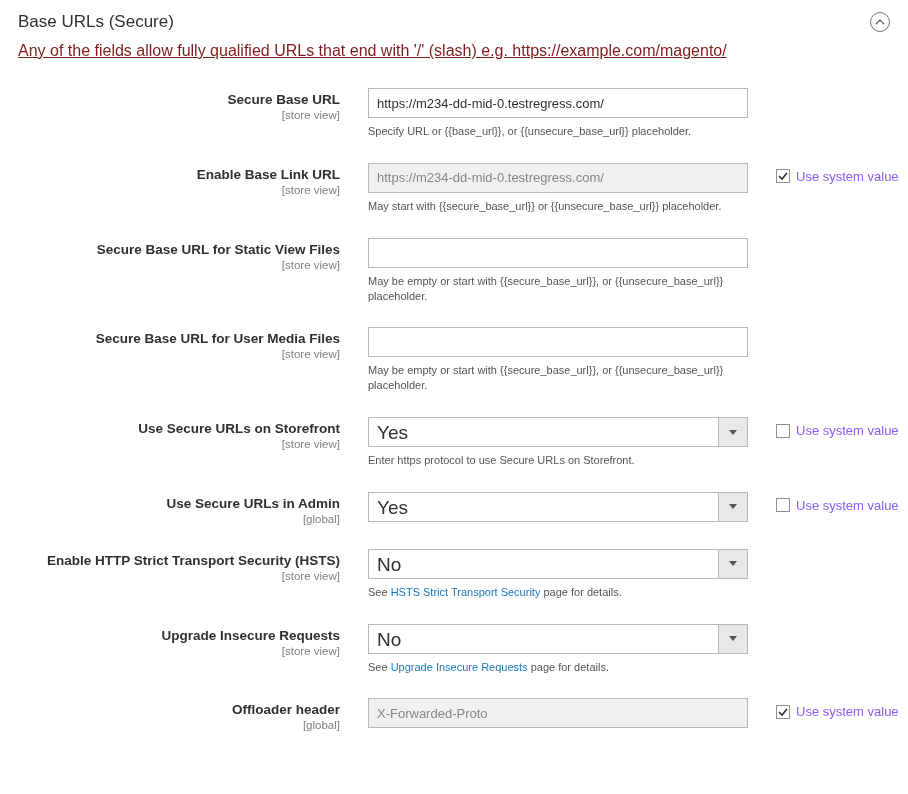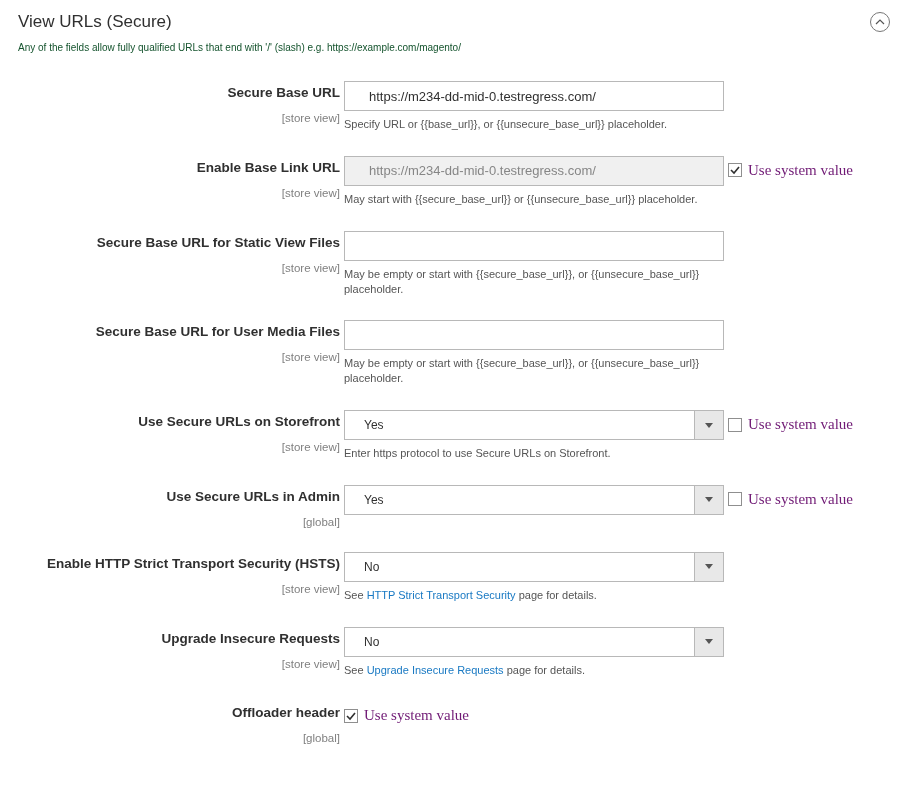--- a/index.html
+++ b/index.html
@@ -29,70 +29,70 @@
     border: 1px solid #777;
     border-radius: 50%;
     display: flex;
     align-items: center;
     justify-content: center;
     cursor: pointer;
     background: #fff;
   }
   .collapse-btn svg { display:block; }
   .section-subtext {
-    font-size: 10px;
-    color: #14532d;
+    font-size: 16px;
+    color: #7f1d1d;
     margin-bottom: 28px;
+    text-decoration: underline;
   }
   .field-row {
     display: grid;
     grid-template-columns: 322px 380px 180px;
-    column-gap: 4px;
+    column-gap: 28px;
     margin-bottom: 24px;
     align-items: start;
   }
   .label-col {
     text-align: right;
     padding-top: 4px;
   }
   .label-main {
     font-size: 13.5px;
     font-weight: 600;
     color: #303030;
     line-height: 1.25;
   }
   .label-scope {
     font-size: 11.5px;
     color: #808080;
-    margin-top: 10px;
   }
   .input-col {}
   .text-input {
     width: 100%;
     height: 30px;
     border: 1px solid #b8b8b8;
-    padding: 4px 24px;
+    padding: 4px 8px;
     font-size: 13px;
     color: #303030;
     background: #fff;
   }
   .text-input.disabled {
     background: #f0f0f0;
     color: #868686;
   }
   .select-wrap {
     position: relative;
     width: 100%;
   }
   .select-input {
     width: 100%;
     height: 30px;
     border: 1px solid #b8b8b8;
-    padding: 4px 19px;
-    font-size: 12px;
+    padding: 4px 8px;
+    font-size: 19px;
     color: #303030;
     background: #fff;
     -webkit-appearance: none;
     appearance: none;
   }
   .select-caret {
     position: absolute;
     right: 0;
     top: 0;
     width: 30px;
@@ -123,30 +123,29 @@
     border: 1px solid #8f8f8f;
     display: inline-flex;
     align-items: center;
     justify-content: center;
     background: #fff;
     cursor: pointer;
   }
   .chk.checked svg { display:block; }
   .chk svg { display:none; }
   .sys-label {
-    font-size: 15px;
-    color: #701a75;
-    font-family: Liberation Serif, serif;
+    font-size: 13px;
+    color: #8b5cf6;
   }
 </style>
 </head>
 <body>
 
 <div class="section-header">
-  <div class="section-title">View URLs (Secure)</div>
+  <div class="section-title">Base URLs (Secure)</div>
   <div class="collapse-btn">
     <svg width="10" height="6" viewBox="0 0 10 6">
         <path d="M1 5 L5 1 L9 5" fill="none" stroke="#555" stroke-width="1.2"></path>
       </svg>
   </div>
 </div>
 
 <div class="section-subtext">Any of the fields allow fully qualified URLs that end with '/' (slash) e.g. https://example.com/magento/</div>
 
 <div class="field-row">
@@ -265,21 +264,21 @@
       <select class="select-input">
         <option>No</option>
       </select>
       <div class="select-caret">
         <svg width="8" height="5" viewBox="0 0 8 5">
             <path d="M0 0 L4 5 L8 0 Z" fill="#555"></path>
           </svg>
       </div>
     </div>
     <div class="helper">
-      <span>See </span><a href="#">HTTP Strict Transport Security</a><span> page for details.</span>
+      <span>See </span><a href="#">HSTS Strict Transport Security</a><span> page for details.</span>
     </div>
   </div>
   <div></div>
 </div>
 
 <div class="field-row">
   <div class="label-col">
     <div class="label-main">Upgrade Insecure Requests</div>
     <div class="label-scope">[store view]</div>
   </div>
@@ -299,20 +298,23 @@
     </div>
   </div>
   <div></div>
 </div>
 
 <div class="field-row" style="margin-bottom:4px;">
   <div class="label-col">
     <div class="label-main">Offloader header</div>
     <div class="label-scope">[global]</div>
   </div>
+  <div class="input-col">
+    <input type="text" readonly="" class="text-input disabled" value="X-Forwarded-Proto" style="">
+  </div>
   <div class="sys-col">
     <span class="chk checked">
       <svg width="10" height="10" viewBox="0 0 10 10">
           <path d="M1 5 L4 8 L9 2" fill="none" stroke="#303030" stroke-width="1.6"></path>
         </svg>
     </span>
     <span class="sys-label">Use system value</span>
   </div>
 </div>
 

